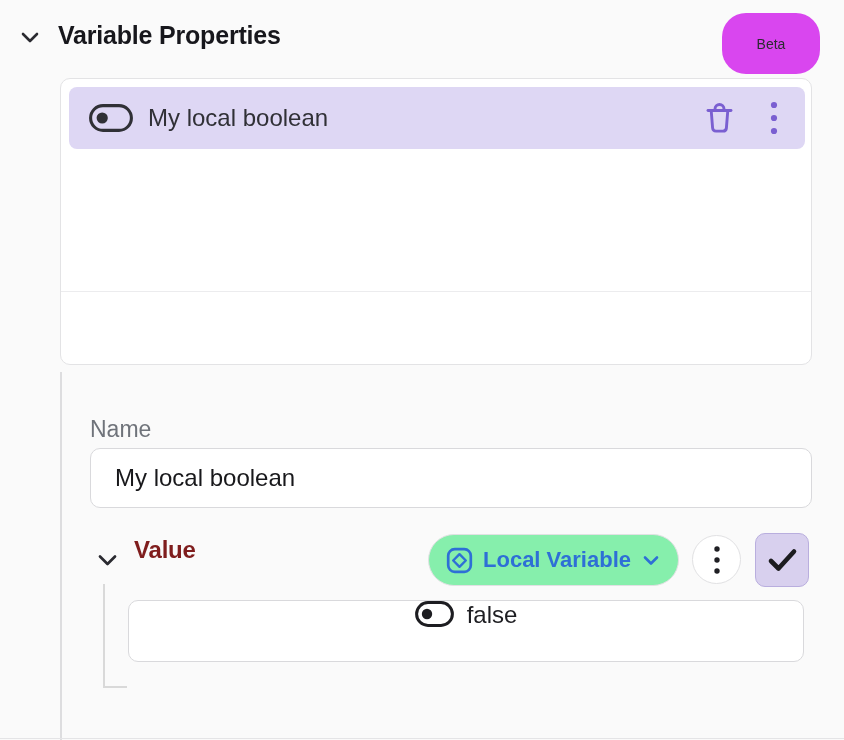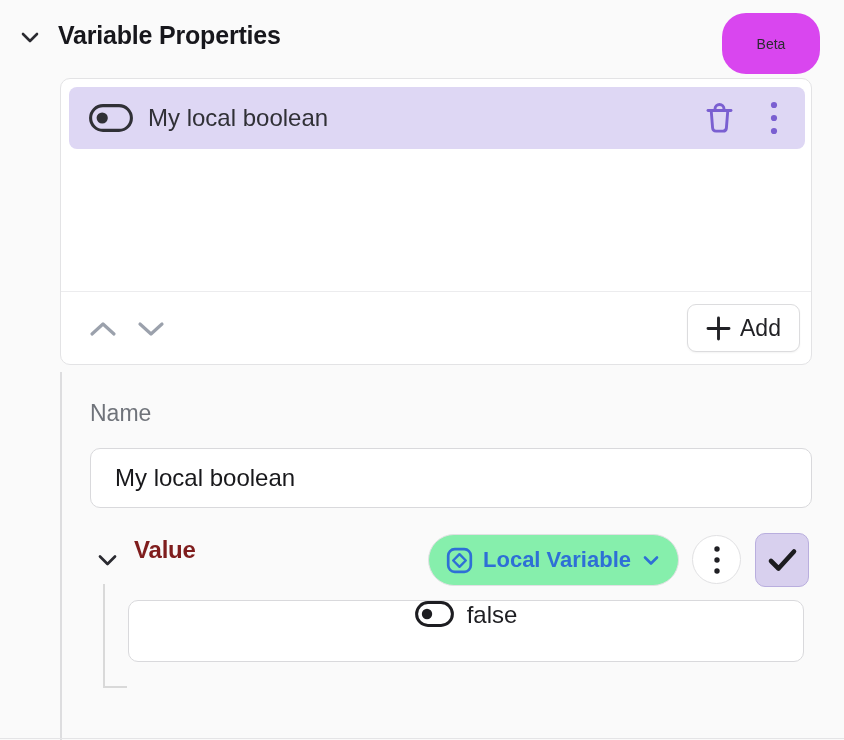--- a/index.html
+++ b/index.html
@@ -45,21 +45,21 @@
     background:#ffffff; border:1.5px solid #dcdcde; border-radius:9px;
     box-shadow:0 1px 2px rgba(0,0,0,0.05);
     display:flex; align-items:center; justify-content:center; gap:9px;
     font-family:inherit; font-size:23px; font-weight:500; color:#222226; cursor:pointer;
   }
 
   
   .section-left-border { left:60px; top:372px; width:1.5px; height:368px; background:#dddddf; }
   .bottom-rule { left:0; top:737.5px; width:844px; height:1.5px; background:#e4e4e6; }
 
-  .name-label { left:90px; top:400px; font-size:23px; color:#6f737a; }
+  .name-label { left:90px; top:416px; font-size:23px; color:#6f737a; }
   .name-input {
     left:90px; top:448px; width:722px; height:60px;
     border:1.5px solid #d9d9dc; border-radius:10px; background:#fff;
     padding:0 24px; font-family:inherit; font-size:24px; color:#18181b; outline:none;
   }
 
   .value-chevron { left:94px; top:548px; width:26px; height:24px; display:flex; align-items:center; justify-content:center; }
   .value-label { left:134px; top:536px; font-size:24px; font-weight:700; letter-spacing:-0.2px; color:#7f1d1d; }
 
   .binding-pill {
@@ -125,38 +125,20 @@
           <circle cx="5" cy="5" r="3.1" fill="#7a5fd1"></circle>
           <circle cx="5" cy="18" r="3.1" fill="#7a5fd1"></circle>
           <circle cx="5" cy="31" r="3.1" fill="#7a5fd1"></circle>
         </svg>
       </button>
     </span>
   </div>
 
   <div class="list-divider"></div>
 
-  <div class="list-footer">
-    <button class="icon-btn mv-up">
-      <svg width="36" height="26" viewBox="0 0 36 26" fill="none">
-        <path d="M7 18 L18 8 L29 18" stroke="#9ba1ac" stroke-width="3.2" stroke-linecap="round" stroke-linejoin="round"></path>
-      </svg>
-    </button>
-    <button class="icon-btn mv-down">
-      <svg width="36" height="26" viewBox="0 0 36 26" fill="none">
-        <path d="M7 8 L18 18 L29 8" stroke="#9ba1ac" stroke-width="3.2" stroke-linecap="round" stroke-linejoin="round"></path>
-      </svg>
-    </button>
-    <button class="add-btn">
-      <svg width="25" height="25" viewBox="0 0 25 25" fill="none">
-        <path d="M12.5 2 V23 M2 12.5 H23" stroke="#222226" stroke-width="2.9" stroke-linecap="round"></path>
-      </svg>
-      <span>Add</span>
-    </button>
-  </div>
 </div>
 
 <div class="abs section-left-border"></div>
 
 <div class="abs name-label">Name</div>
 <input class="abs name-input" type="text" value="My local boolean" style="">
 
 <span class="abs value-chevron">
   <svg width="23" height="20" viewBox="0 0 23 20" fill="none">
     <path d="M4 6.5 L11.5 14 L19 6.5" stroke="#2a2a30" stroke-width="2.7" stroke-linecap="round" stroke-linejoin="round"></path>

